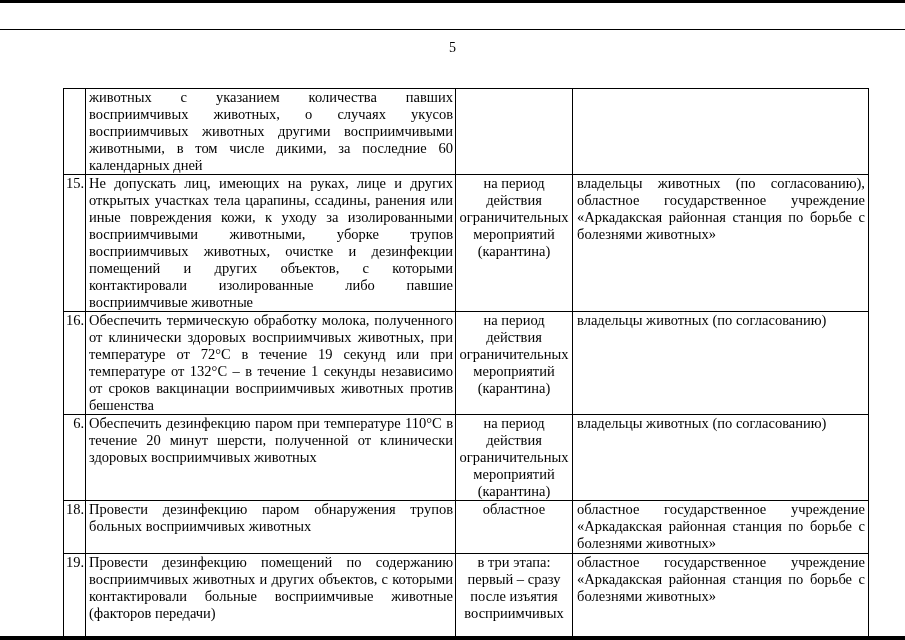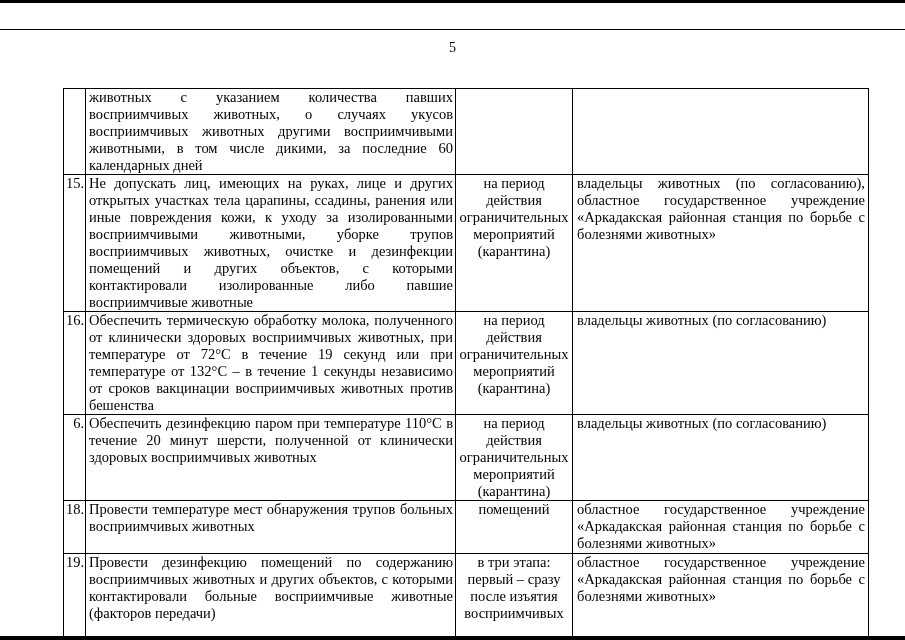--- a/index.html
+++ b/index.html
@@ -90,22 +90,22 @@
         <td class="resp">владельцы животных (по согласованию)</td>
       </tr>
       <tr style="height:85px">
         <td class="num">6.</td>
         <td class="measure">Обеспечить дезинфекцию паром при температуре 110°С в течение 20 минут шерсти, полученной от клинически здоровых восприимчивых животных</td>
         <td class="timing">на период действия ограничительных мероприятий (карантина)</td>
         <td class="resp">владельцы животных (по согласованию)</td>
       </tr>
       <tr style="height:53px">
         <td class="num">18.</td>
-        <td class="measure">Провести температуре мест обнаружения трупов больных восприимчивых животных</td>
-        <td class="timing">помещений</td>
+        <td class="measure">Провести дезинфекцию паром обнаружения трупов больных восприимчивых животных</td>
+        <td class="timing">областное</td>
         <td class="resp">областное государственное учреждение «Аркадакская районная станция по борьбе с болезнями животных»</td>
       </tr>
       <tr style="height:170px">
         <td class="num">19.</td>
         <td class="measure">Провести дезинфекцию помещений по содержанию восприимчивых животных и других объектов, с которыми контактировали больные восприимчивые животные (факторов передачи)</td>
         <td class="timing">в три этапа: первый – сразу после изъятия восприимчивых</td>
         <td class="resp">областное государственное учреждение «Аркадакская районная станция по борьбе с болезнями животных»</td>
       </tr>
     </tbody>
   </table>

